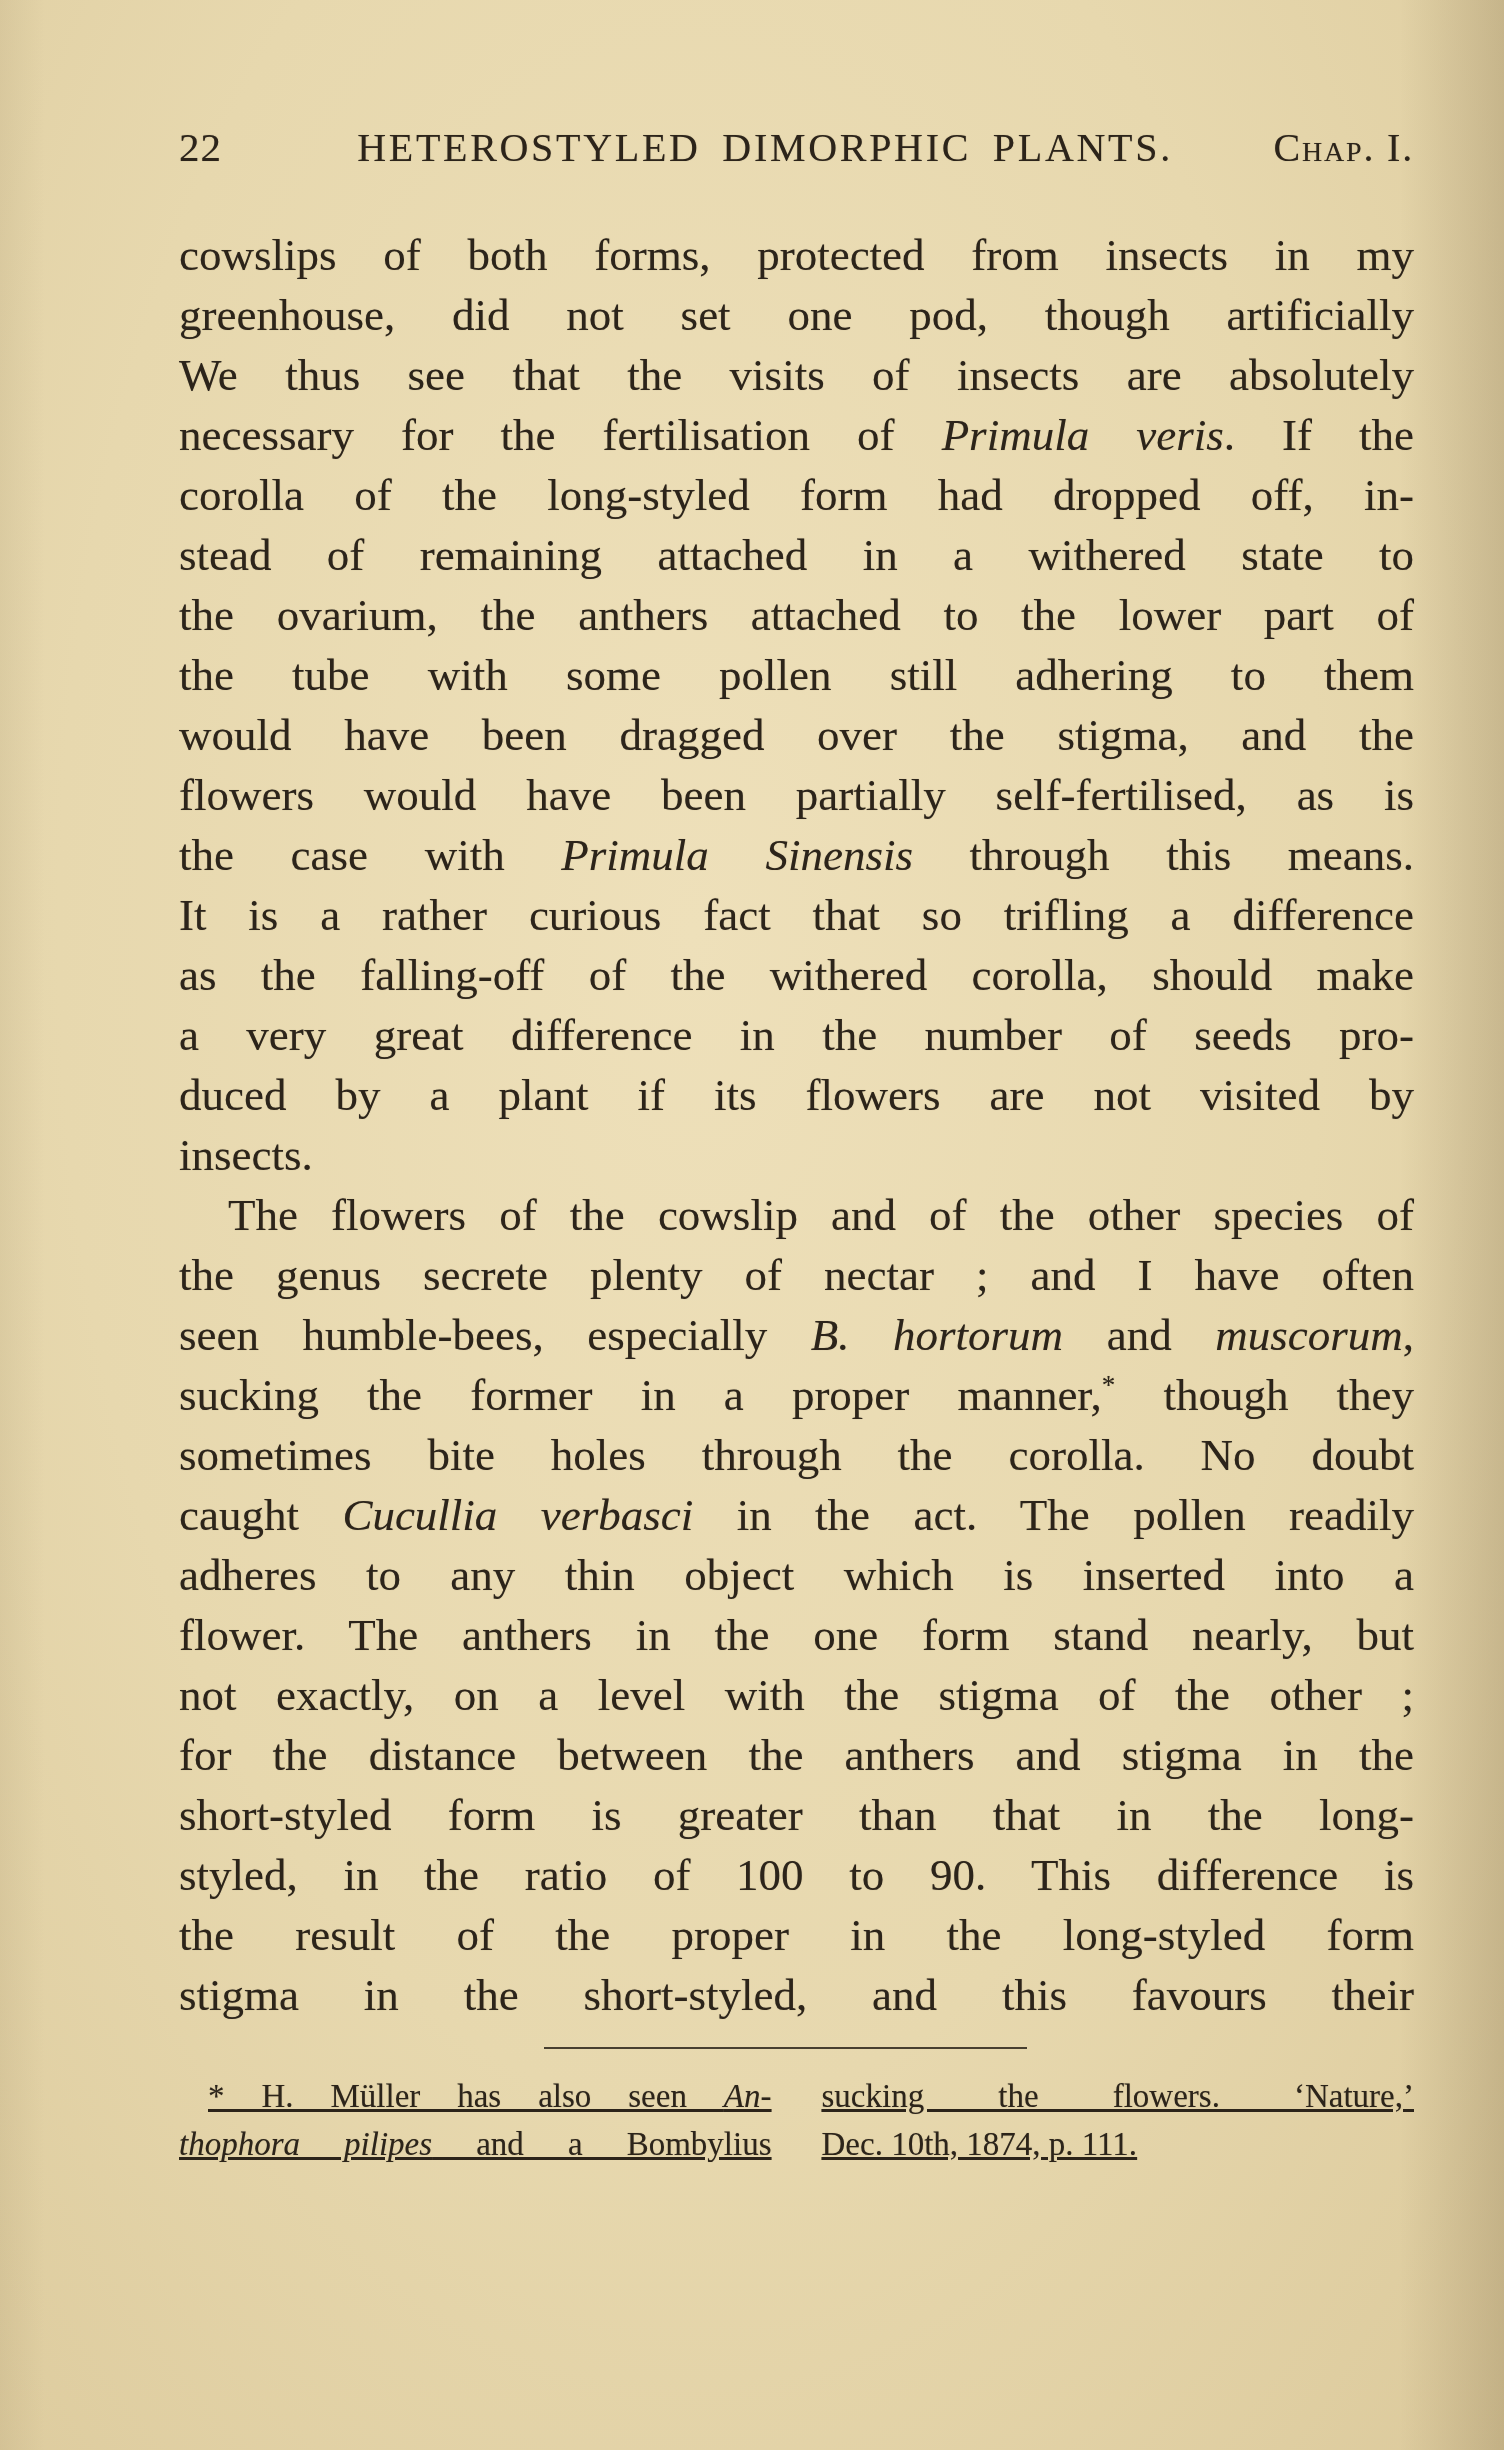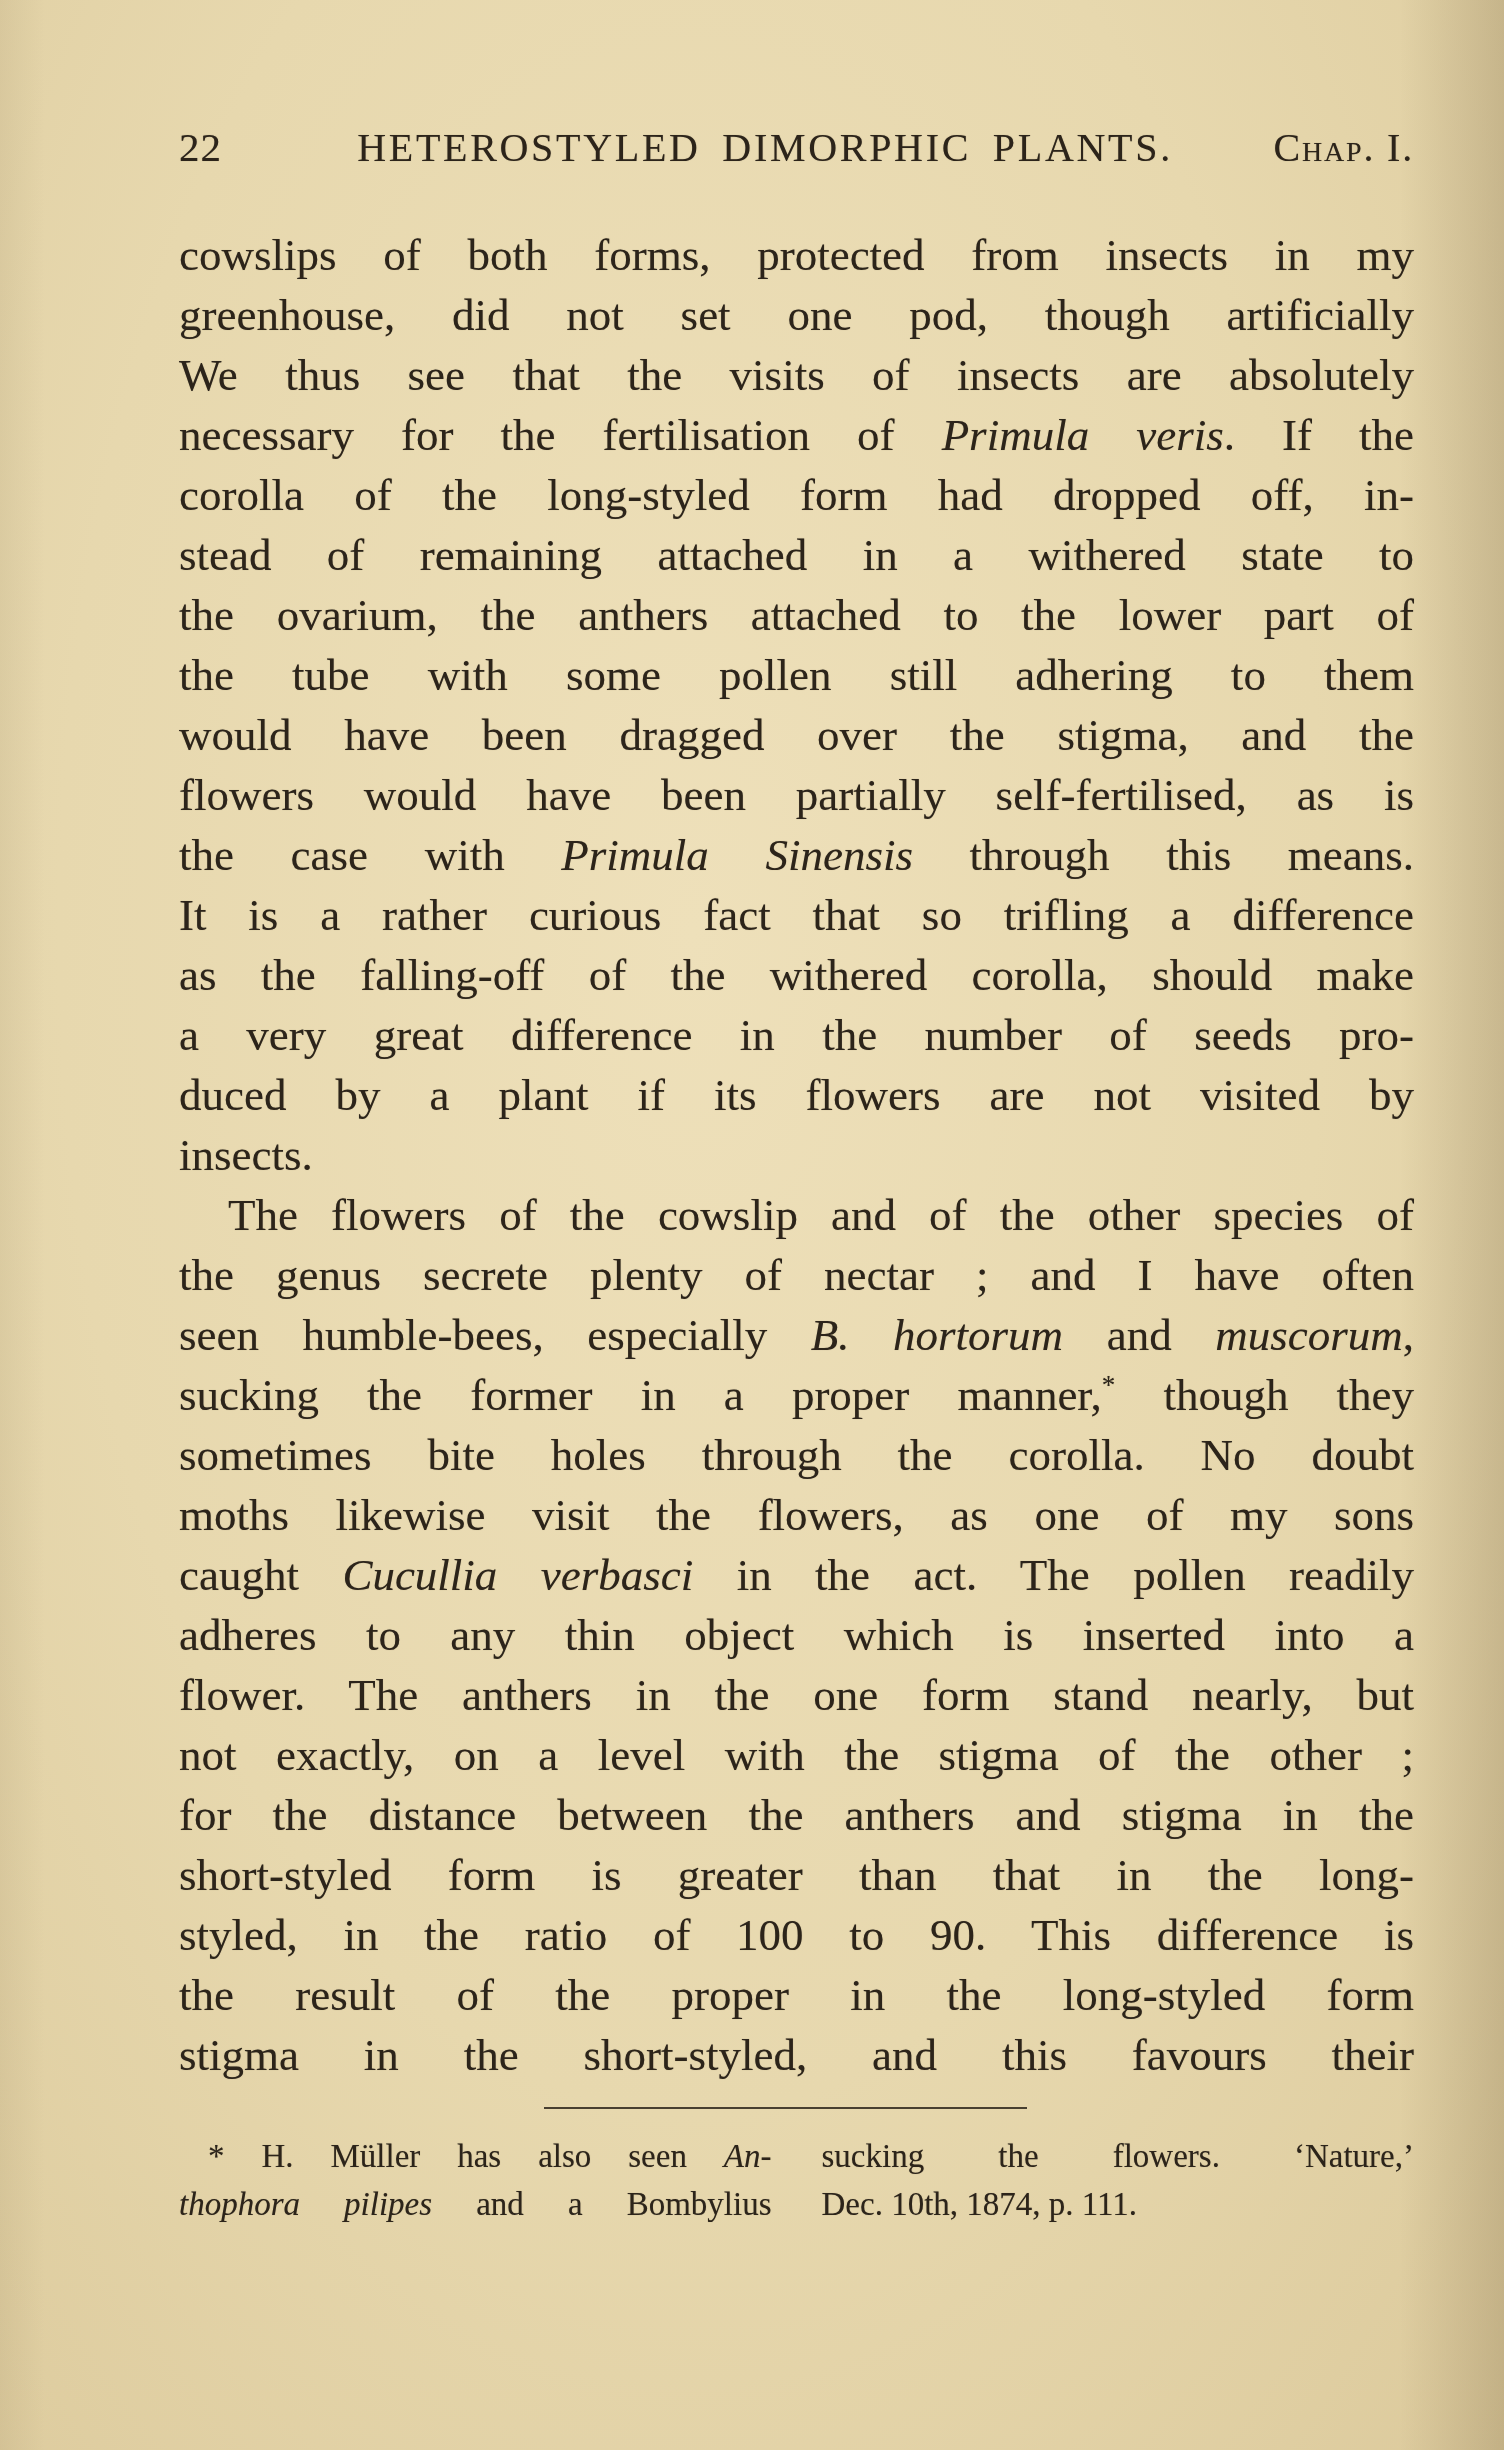--- a/index.html
+++ b/index.html
@@ -66,20 +66,21 @@
     height: 2.7px;
     background: var(--ink);
     opacity: 0.85;
   }
   .footnote {
     margin-top: 23px;
     display: flex;
     gap: 50px;
     font-size: 33px;
     text-shadow: 0 0 0.9px rgba(44,36,26,0.35);
+    text-decoration: underline;
   }
   .fn-col { flex: 1; }
   .footnote .tline { line-height: 48px; height: 48px; }
 </style>
 </head>
 <body>
 
 <div class="page">
   <div class="pagehead">
     <span class="pageno">22</span>
@@ -102,21 +103,20 @@
       <div class="tline just"><span>It is a rather curious fact that so trifling a difference</span></div>
       <div class="tline just"><span>as the falling-off of the withered corolla, should make</span></div>
       <div class="tline just"><span>a very great difference in the number of seeds pro-</span></div>
       <div class="tline just"><span>duced by a plant if its flowers are not visited by</span></div>
       <div class="tline"><span>insects.</span></div>
       <div class="tline just ind"><span>The flowers of the cowslip and of the other species of</span></div>
       <div class="tline just"><span>the genus secrete plenty of nectar ; and I have often</span></div>
       <div class="tline just"><span>seen humble-bees, especially </span><span class="it">B. hortorum</span><span> and </span><span class="it">muscorum</span><span>,</span></div>
       <div class="tline just"><span>sucking the former in a proper manner,</span><span class="sup">*</span><span> though they</span></div>
       <div class="tline just"><span>sometimes bite holes through the corolla. No doubt</span></div>
-      <div class="tline just"><span>moths likewise visit the flowers, as one of my sons</span></div>
       <div class="tline just"><span>caught </span><span class="it">Cucullia verbasci</span><span> in the act. The pollen readily</span></div>
       <div class="tline just"><span>adheres to any thin object which is inserted into a</span></div>
       <div class="tline just"><span>flower. The anthers in the one form stand nearly, but</span></div>
       <div class="tline just"><span>not exactly, on a level with the stigma of the other ;</span></div>
       <div class="tline just"><span>for the distance between the anthers and stigma in the</span></div>
       <div class="tline just"><span>short-styled form is greater than that in the long-</span></div>
       <div class="tline just"><span>styled, in the ratio of 100 to 90. This difference is</span></div>
       <div class="tline just"><span>the result of the proper in the long-styled form</span></div>
       <div class="tline just"><span>stigma in the short-styled, and this favours their</span></div>
     </div>

